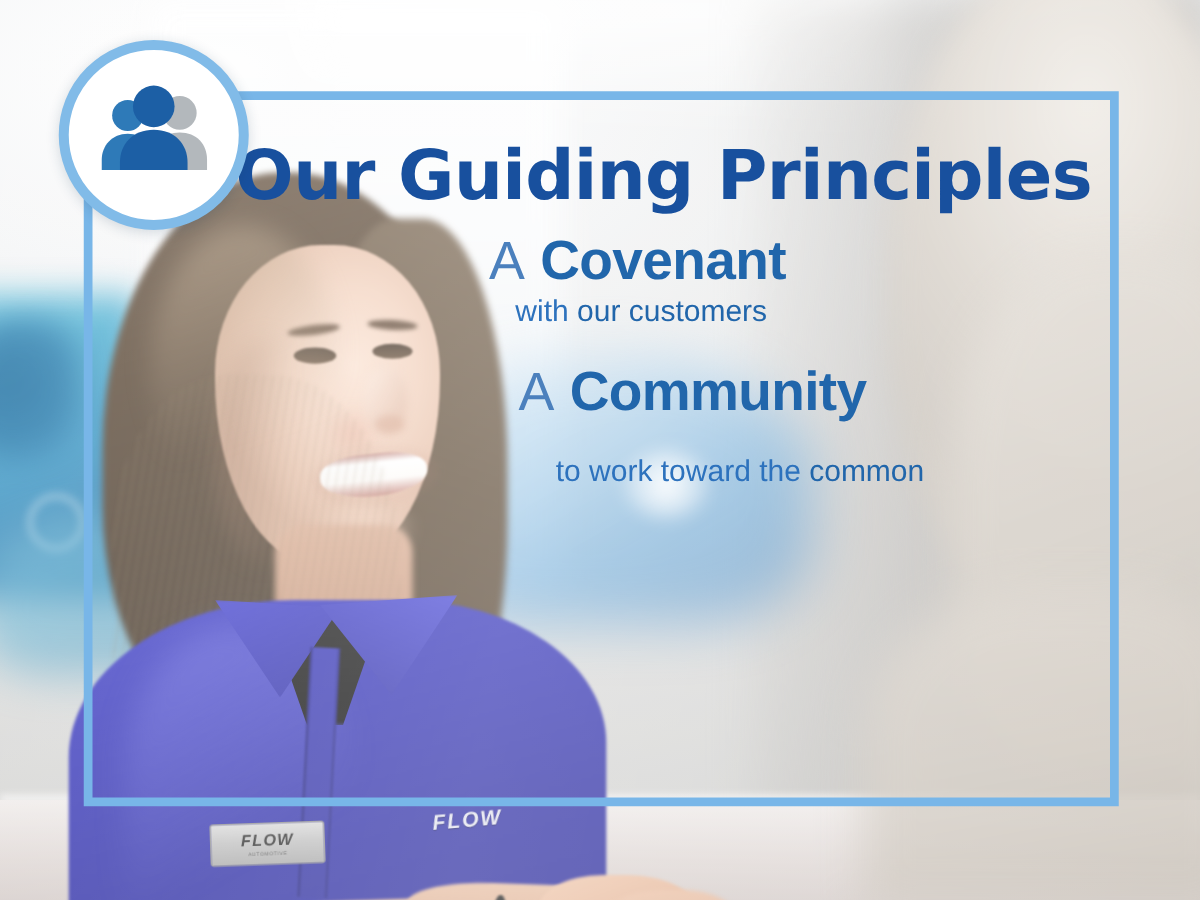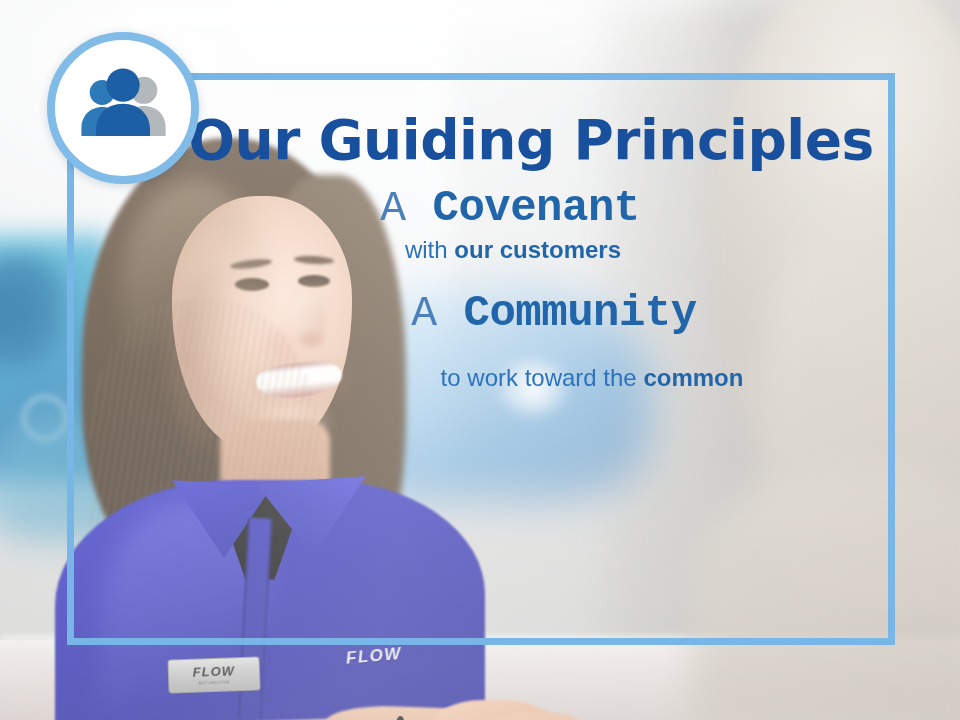--- a/index.html
+++ b/index.html
@@ -348,40 +348,39 @@
     margin-left:66px;
     margin-top:24px;
   }
 
   .block { margin-top:16px; }
   .block-head {
     font-size:44px;
     line-height:1.04;
     white-space:nowrap;
     color:#2e72bd;
-    font-family:Liberation Mono, monospace;
   }
   .block-head .art {
     font-weight:normal;
     color:#4b80bd;
     font-size:43px;
   }
   .block-head .word {
     font-weight:bold;
     color:#2166ab;
     letter-spacing:-.5px;
   }
   .block-sub {
     font-size:24px;
     line-height:1.2;
     color:#2d72bd;
     font-weight:normal;
     margin-top:4px;
   }
-  .block-sub b { font-weight:bold; color:#2166ab; }
+  .block-sub b { font-weight:normal; color:#2166ab; }
 
   
   #block-covenant   { margin-top:18px;  margin-left:24px; }
   #block-community  { margin-top:26px;  margin-left:112px; }
   #block-commitment { margin-top:28px;  margin-left:178px; }
   #block-covenant .block-sub   { margin-left:6px; }
   #block-community .block-sub  { margin-left:4px; }
   #block-commitment .block-sub { margin-left:10px; }
 </style>
 </head>

